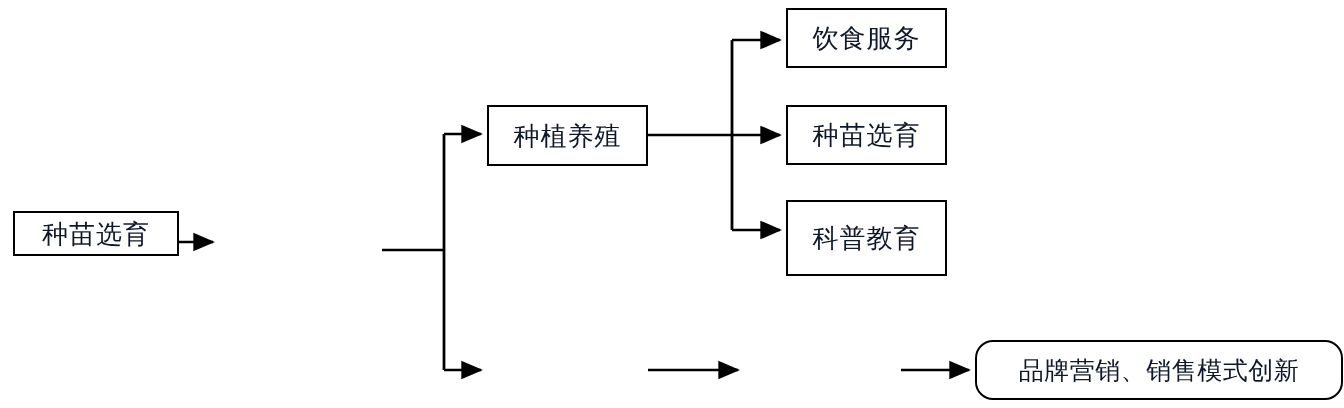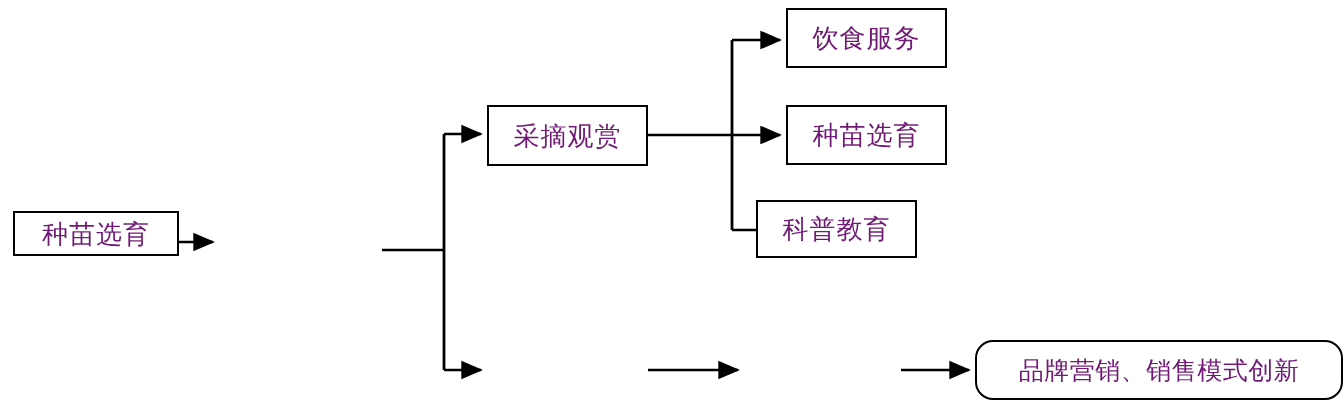--- a/index.html
+++ b/index.html
@@ -30,21 +30,21 @@
     background: #ffffff;
     border: 2.5px solid #000000;
     display: flex;
     align-items: center;
     justify-content: center;
     z-index: 5;
   }
   .node-label {
     font-size: 26px;
     line-height: 1;
-    color: #701a75;
+    color: #0f172a;
     letter-spacing: 1px;
     white-space: nowrap;
     font-family: "DejaVu Sans", "Liberation Sans", sans-serif;
   }
   .node-label.wide {
     font-size: 25px;
     letter-spacing: 0.5px;
   }
 </style>
 </head>
@@ -83,32 +83,32 @@
 
     <path d="M901,370 L969,370" stroke="#000000" stroke-width="2.4" fill="none" marker-end="url(#arrowhead)"></path>
   </svg>
 
   <div class="node-box" style="left:13px; top:211px; width:166px; height:45px;">
     <span class="node-label">种苗选育</span>
   </div>
 
 
   <div class="node-box" style="left:487px; top:105px; width:161px; height:61px;">
-    <span class="node-label">采摘观赏</span>
+    <span class="node-label">种植养殖</span>
   </div>
 
   <div class="node-box" style="left:786px; top:8px; width:161px; height:60px;">
     <span class="node-label">饮食服务</span>
   </div>
 
   <div class="node-box" style="left:786px; top:105px; width:161px; height:60px;">
     <span class="node-label">种苗选育</span>
   </div>
 
-  <div class="node-box" style="left:756px; top:200px; width:161px; height:58px;">
+  <div class="node-box" style="left:786px; top:200px; width:161px; height:76px;">
     <span class="node-label">科普教育</span>
   </div>
 
 
 
   <div class="node-box" style="left:975px; top:340px; width:368px; height:60px;border-radius:18px;">
     <span class="node-label wide">品牌营销、销售模式创新</span>
   </div>
 
 </div>

